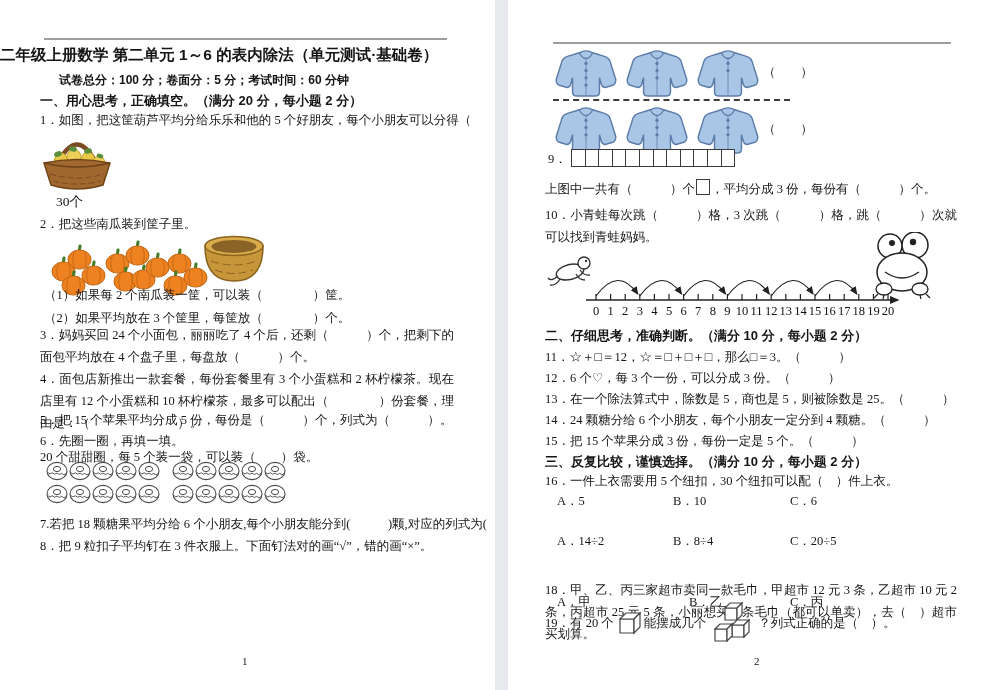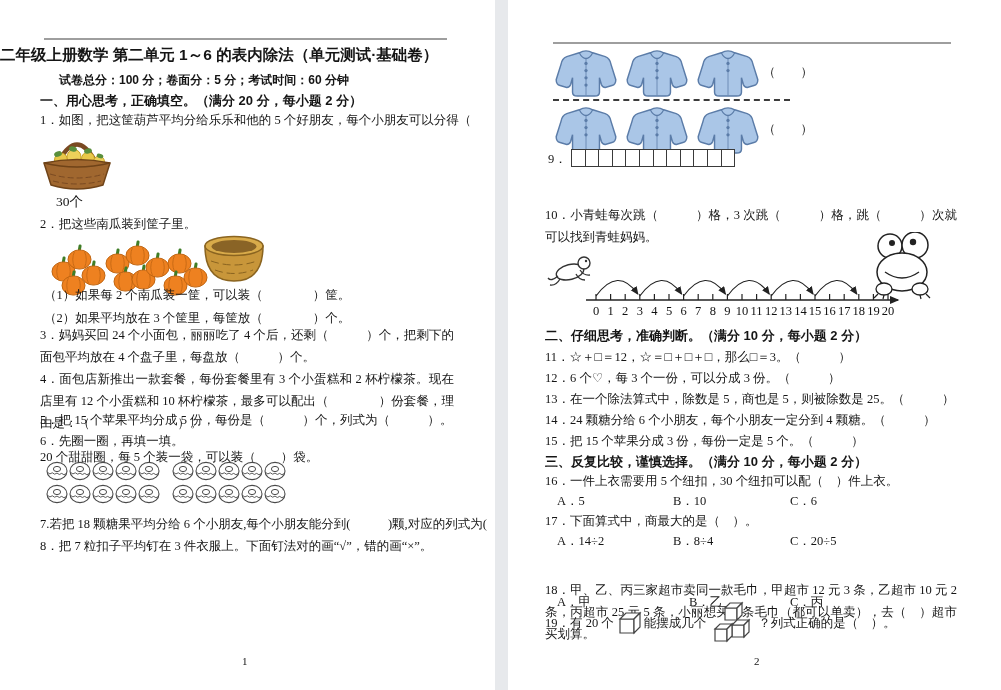--- a/index.html
+++ b/index.html
@@ -240,21 +240,21 @@
 <path d="M1.6,11.5 q2.3,2.6 4.7,0.3 q2.3,2.6 4.7,0.3 q2.3,2.6 4.7,0.3 q2.2,2.5 4.5,0.2" fill="none" stroke="#4a4a4a" stroke-width="0.9"></path>
       </svg>
       <svg style="margin-left:1px" width="22" height="20" viewBox="0 0 22 20">
 <ellipse cx="11" cy="10" rx="10" ry="8.6" fill="#fff" stroke="#4a4a4a" stroke-width="1.1"></ellipse>
 <ellipse cx="11" cy="8" rx="3.6" ry="2.6" fill="#fff" stroke="#4a4a4a" stroke-width="1"></ellipse>
 <path d="M1.6,11.5 q2.3,2.6 4.7,0.3 q2.3,2.6 4.7,0.3 q2.3,2.6 4.7,0.3 q2.2,2.5 4.5,0.2" fill="none" stroke="#4a4a4a" stroke-width="0.9"></path>
       </svg>
     </div>
 
   <div class="t" style="left:40px;top:516px;">7.若把 18 颗糖果平均分给 6 个小朋友,每个小朋友能分到(　　　)颗,对应的列式为(　　)。</div>
-  <div class="t" style="left:40px;top:538px;">8．把 7 粒扣子平均钉在 3 件衣服上。下面钉法对的画“√”，错的画“×”。</div>
+  <div class="t" style="left:40px;top:538px;">8．把 9 粒扣子平均钉在 3 件衣服上。下面钉法对的画“√”，错的画“×”。</div>
 
   <div class="pagenum" style="left:242px;top:655px;">1</div>
 </div>
 
 <div class="page" id="page2">
   <div class="hline" style="left:45px;top:42px;width:398px;"></div>
 
   <div class="jacket-row" style="left:47px;top:48px;">
       <svg width="62" height="50" viewBox="0 0 64 52">
   <path d="M25,5 Q32,1 39,5 L52,9 Q57,11 58,17 L63,33 Q63,38 59,39 L52,41 Q49,41 48,38 L46,31 L46,46 Q46,50 41,50 L23,50 Q18,50 18,46 L18,31 L16,38 Q15,41 12,41 L5,39 Q1,38 1,33 L6,17 Q7,11 12,9 Z" fill="#aac6e7" stroke="#5b7ca8" stroke-width="1.5"></path>
@@ -319,20 +319,21 @@
       <div class="cell"></div>
       <div class="cell"></div>
       <div class="cell"></div>
       <div class="cell"></div>
       <div class="cell"></div>
       <div class="cell"></div>
       <div class="cell"></div>
       <div class="cell"></div>
       <div class="cell"></div>
     </div>
+  <div class="t" style="left:37px;top:179px;"><span>上图中一共有（　　　）个</span><span class="inline-box"></span><span>，平均分成 3 份，每份有（　　　）个。</span></div>
 
   <div class="wrap" style="left:37px;top:204px;width:412px;">10．小青蛙每次跳（　　　）格，3 次跳（　　　）格，跳（　　　）次就可以找到青蛙妈妈。</div>
 
   <div style="position:absolute;left:30px;top:232px;width:430px;height:96px;">
     <svg id="numberline-svg" width="430" height="96" style="position:absolute;left:0;top:0;">
         <defs>
           <marker id="ah" markerWidth="8" markerHeight="8" refX="6" refY="3" orient="auto">
             <path d="M0,0 L7,3 L0,6 Z" fill="#222"></path>
           </marker>
         </defs>
@@ -413,21 +414,20 @@
   <div class="t" style="left:37px;top:370px;">12．6 个♡，每 3 个一份，可以分成 3 份。（　　　）</div>
   <div class="t" style="left:37px;top:391px;">13．在一个除法算式中，除数是 5，商也是 5，则被除数是 25。（　　　）</div>
   <div class="t" style="left:37px;top:412px;">14．24 颗糖分给 6 个小朋友，每个小朋友一定分到 4 颗糖。（　　　）</div>
   <div class="t" style="left:37px;top:433px;">15．把 15 个苹果分成 3 份，每份一定是 5 个。（　　　）</div>
 
   <div class="t hd" style="left:37px;top:453px;">三、反复比较，谨慎选择。（满分 10 分，每小题 2 分）</div>
   <div class="t" style="left:37px;top:473px;">16．一件上衣需要用 5 个纽扣，30 个纽扣可以配（　）件上衣。</div>
   <div class="t" style="left:49px;top:493px;">A．5</div>
   <div class="t" style="left:165px;top:493px;">B．10</div>
   <div class="t" style="left:282px;top:493px;">C．6</div>
-  <div class="t" style="left:37px;top:513px;">17．下面算式中，商最大的是（　）。</div>
   <div class="t" style="left:49px;top:533px;">A．14÷2</div>
   <div class="t" style="left:165px;top:533px;">B．8÷4</div>
   <div class="t" style="left:282px;top:533px;">C．20÷5</div>
   <div class="wrap" style="left:37px;top:579px;width:412px;">18．甲、乙、丙三家超市卖同一款毛巾，甲超市 12 元 3 条，乙超市 10 元 2 条，丙超市 25 元 5 条，小丽想买一条毛巾（都可以单卖），去（　）超市买划算。</div>
   <div class="t" style="left:49px;top:594px;">A．甲</div>
   <div class="t" style="left:165px;top:594px;margin-left:16px;">B．乙</div>
   <div class="t" style="left:282px;top:594px;">C．丙</div>
 
   <div class="q19row" style="left:37px;top:600px;height:46px;">
     <span>19．有 20 个</span>

